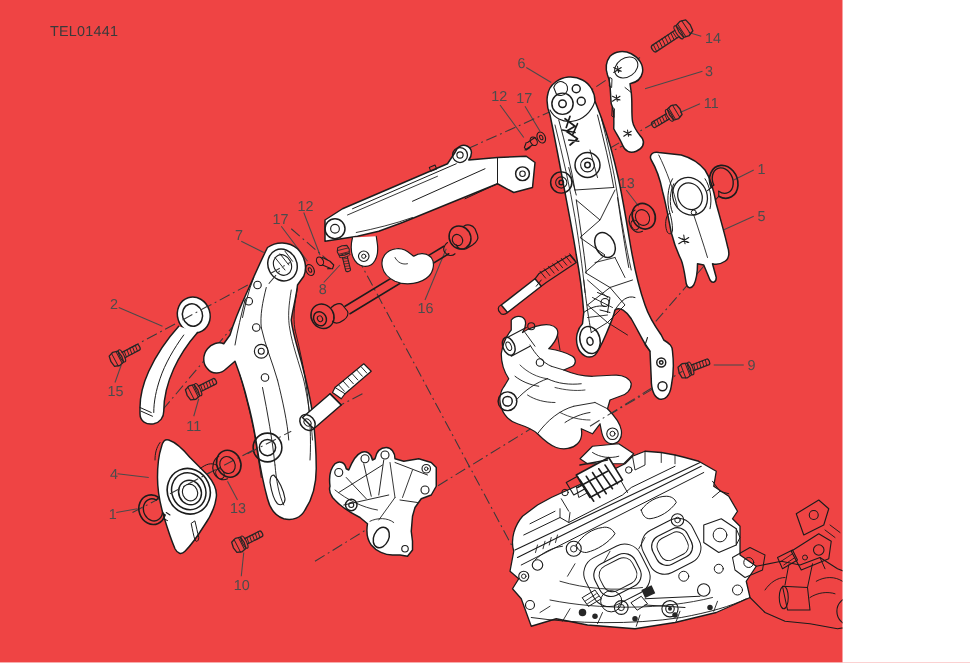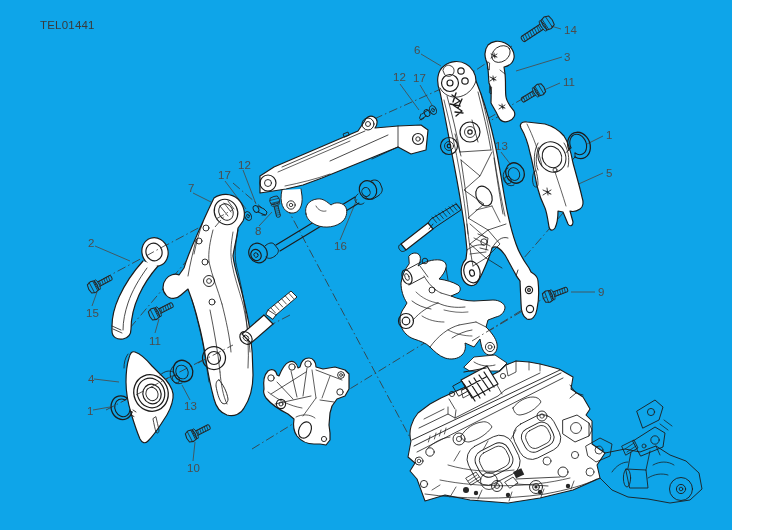--- a/index.html
+++ b/index.html
@@ -1,16 +1,16 @@
 <!DOCTYPE html>
 <html><head>
 <meta charset="utf-8">
 <style>
   html,body{margin:0;padding:0;background:#ffffff;}
-  #page{position:relative;width:732px;height:530px;background:#0ea5e9;overflow:hidden;}
+  #page{position:relative;width:674px;height:530px;background:#ef4444;overflow:hidden;}
   svg{position:absolute;left:0;top:0;}
   text{font-family:"Liberation Sans",sans-serif;fill:#4c4c4c;font-size:11.5px;}
   .code{font-size:11.5px;letter-spacing:0.2px;fill:#3a3a3a;}
 </style>
 </head>
 <body>
 <div id="page">
 <svg width="776" height="530" viewBox="0 0 776 530">
   <defs>
     <g id="boltM" stroke="#262626" fill="none" stroke-width="1.05" stroke-linejoin="round">

